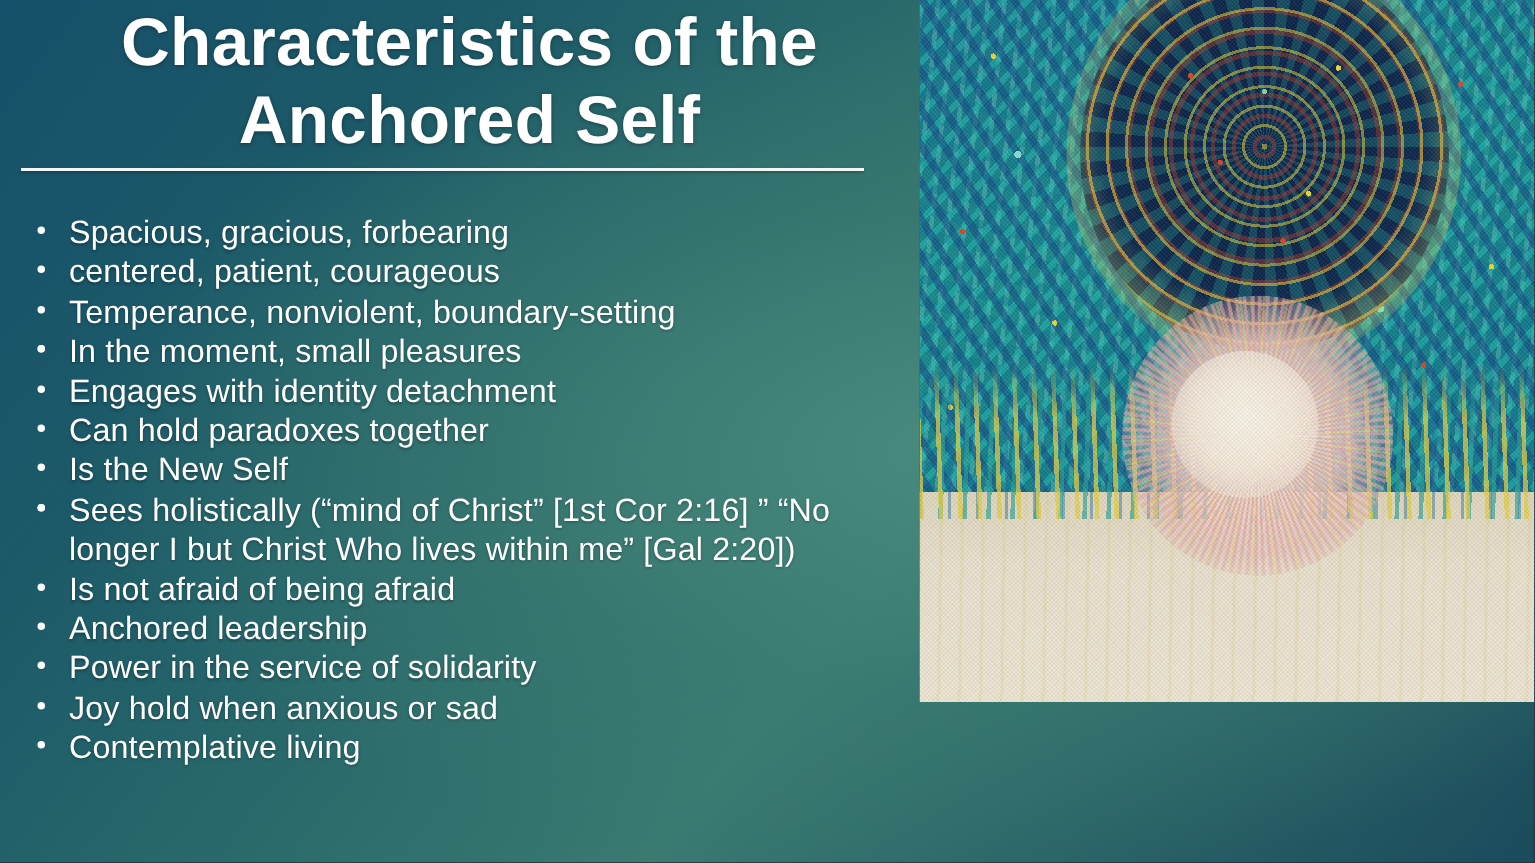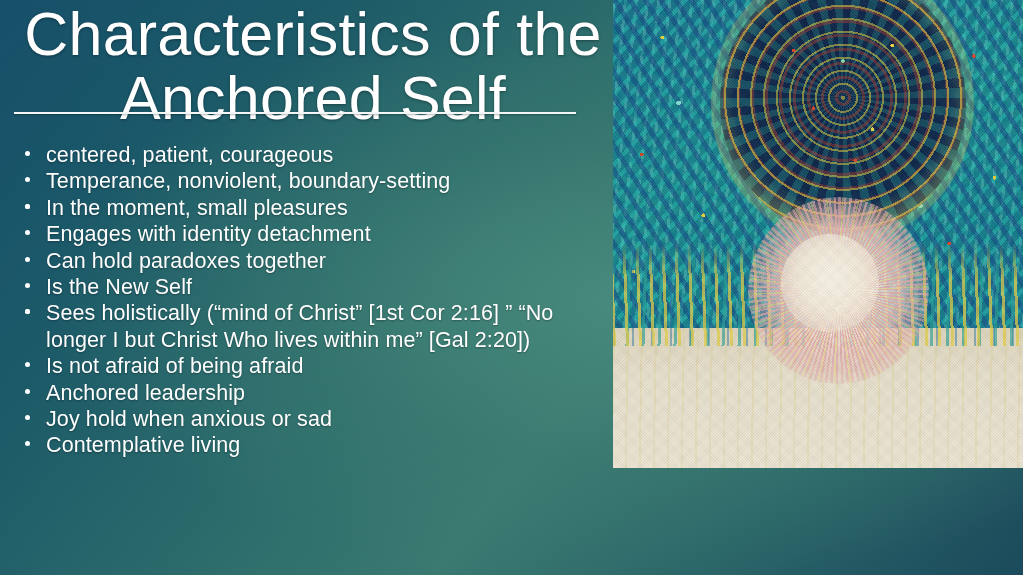--- a/index.html
+++ b/index.html
@@ -24,23 +24,23 @@
     position: absolute;
     left: 18px;
     top: 0px;
     width: 590px;
     text-align: center;
   }
   #title {
     margin: 0;
     padding-top: 2px;
     color: #ffffff;
-    font-size: 61px;
-    line-height: 64px;
-    font-weight: 400;
+    font-size: 45px;
+    line-height: 52px;
+    font-weight: 700;
     letter-spacing: 0.2px;
     text-shadow: 0 1px 3px rgba(0,0,0,0.35);
     white-space: pre-line;
   }
   #title-rule {
     position: absolute;
     left: 14px;
     top: 112px;
     width: 562px;
     height: 2px;
@@ -204,31 +204,33 @@
 
 <div id="slide">
 
   <div id="title-block">
     <h1 id="title">Characteristics of the
 Anchored Self</h1>
   </div>
   <div id="title-rule"></div>
 
   <ul id="bullets">
+    <li><span class="bullet-dot"></span><span>Spacious, gracious, forbearing</span></li>
     <li><span class="bullet-dot"></span><span>centered, patient, courageous</span></li>
     <li><span class="bullet-dot"></span><span>Temperance, nonviolent, boundary-setting</span></li>
     <li><span class="bullet-dot"></span></li>
     <li><span class="bullet-dot"></span><span>In the moment, small pleasures</span></li>
     <li><span class="bullet-dot"></span><span>Engages with identity detachment</span></li>
     <li><span class="bullet-dot"></span><span>Can hold paradoxes together</span></li>
     <li><span class="bullet-dot"></span><span>Is the New Self</span></li>
     <li><span class="bullet-dot"></span></li>
     <li><span class="bullet-dot"></span><span>Sees holistically (“mind of Christ” [1st Cor 2:16] ” “No longer I but Christ Who lives within me” [Gal 2:20])</span></li>
     <li><span class="bullet-dot"></span><span>Is not afraid of being afraid</span></li>
     <li><span class="bullet-dot"></span><span>Anchored leadership</span></li>
+    <li><span class="bullet-dot"></span><span>Power in the service of solidarity</span></li>
     <li><span class="bullet-dot"></span><span>Joy hold when anxious or sad</span></li>
     <li><span class="bullet-dot"></span><span>Contemplative living</span></li>
   </ul>
 
   <div id="painting">
     <div class="layer" id="field"></div>
     <div id="vortex"></div>
     <div id="vortex-glow"></div>
     <div id="ground"></div>
     <div id="grass"></div>

